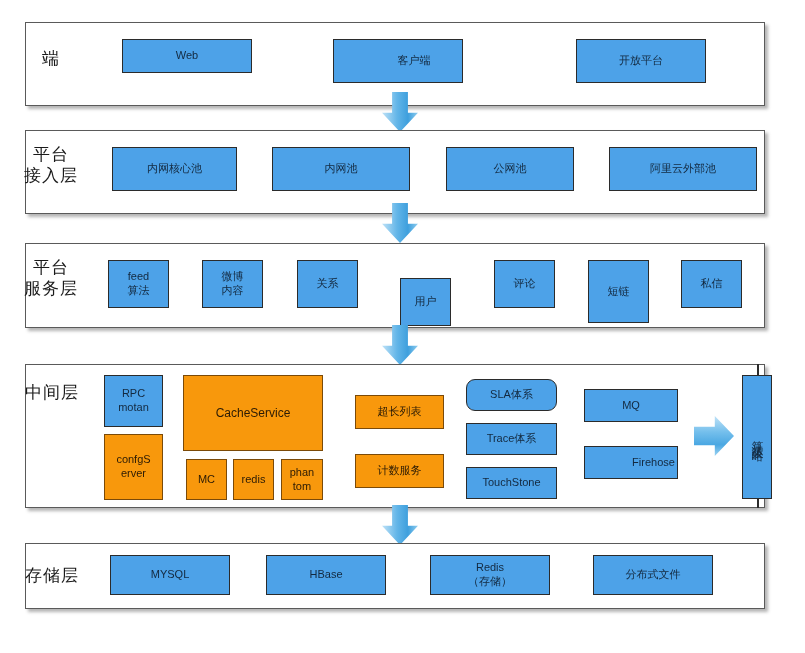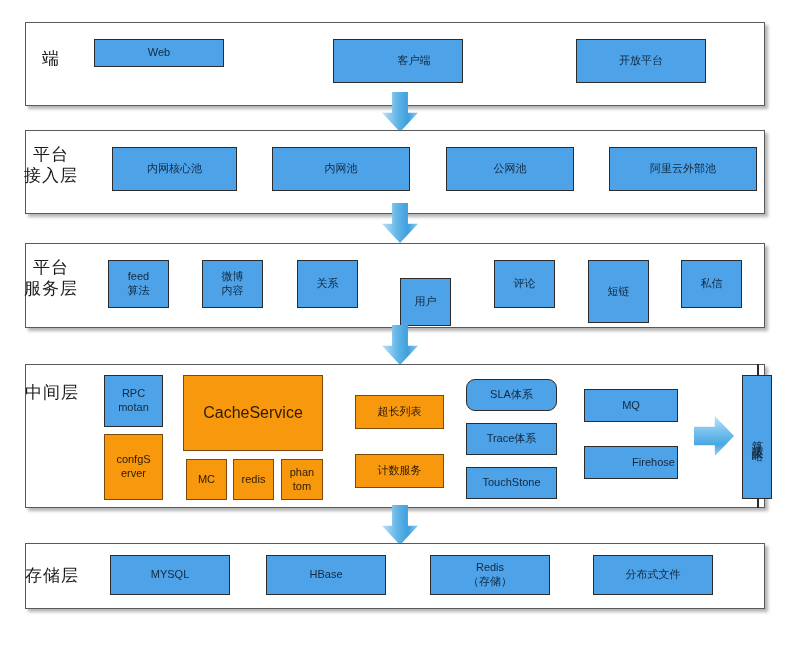--- a/index.html
+++ b/index.html
@@ -101,21 +101,21 @@
   }
 </style>
 </head>
 <body>
 
 <div id="canvas">
 
   <div class="layer" style="left:25px; top:22px; width:740px; height:84px;"></div>
   <div class="layer-title" style="top:48px;">端</div>
 
-  <div class="node blue" style="left:94px; top:39px; width:130px; height:28px;">Web</div>
+  <div class="node blue" style="left:122px; top:39px; width:130px; height:34px;">Web</div>
   <div class="node blue" style="left:333px; top:39px; width:130px; height:44px;padding-left:32px;">客户端</div>
   <div class="node blue" style="left:576px; top:39px; width:130px; height:44px;">开放平台</div>
 
   <div class="arrow-down" style="left:382px; top:92px;"></div>
 
   <div class="layer" style="left:25px; top:130px; width:740px; height:84px;"></div>
   <div class="layer-title" style="top:144px;">平台
 接入层</div>
 
   <div class="node blue" style="left:112px; top:147px; width:125px; height:44px;">内网核心池</div>
@@ -144,21 +144,21 @@
   <div class="layer" style="left:25px; top:364px; width:740px; height:144px;"></div>
   <div class="layer-title" style="top:382px; width:84px; left:10px;">中间层</div>
 
   <div class="connector-vline" style="left:757px; top:364px; height:144px;"></div>
 
   <div class="node blue" style="left:104px; top:375px; width:59px; height:52px;">RPC
 motan</div>
   <div class="node orange" style="left:104px; top:434px; width:59px; height:66px;">confgS
 erver</div>
 
-  <div class="node orange" style="left:183px; top:375px; width:140px; height:76px; font-size:16px;">CacheService</div>
+  <div class="node orange" style="left:183px; top:375px; width:140px; height:76px; font-size:12px;">CacheService</div>
 
   <div class="node orange" style="left:186px; top:459px; width:41px; height:41px;">MC</div>
   <div class="node orange" style="left:233px; top:459px; width:41px; height:41px;">redis</div>
   <div class="node orange" style="left:281px; top:459px; width:42px; height:41px;">phan
 tom</div>
 
   <div class="node orange" style="left:355px; top:395px; width:89px; height:34px;">超长列表</div>
   <div class="node orange" style="left:355px; top:454px; width:89px; height:34px;">计数服务</div>
 
   <div class="node blue" style="left:466px; top:379px; width:91px; height:32px;border-radius:9px;">SLA体系</div>

